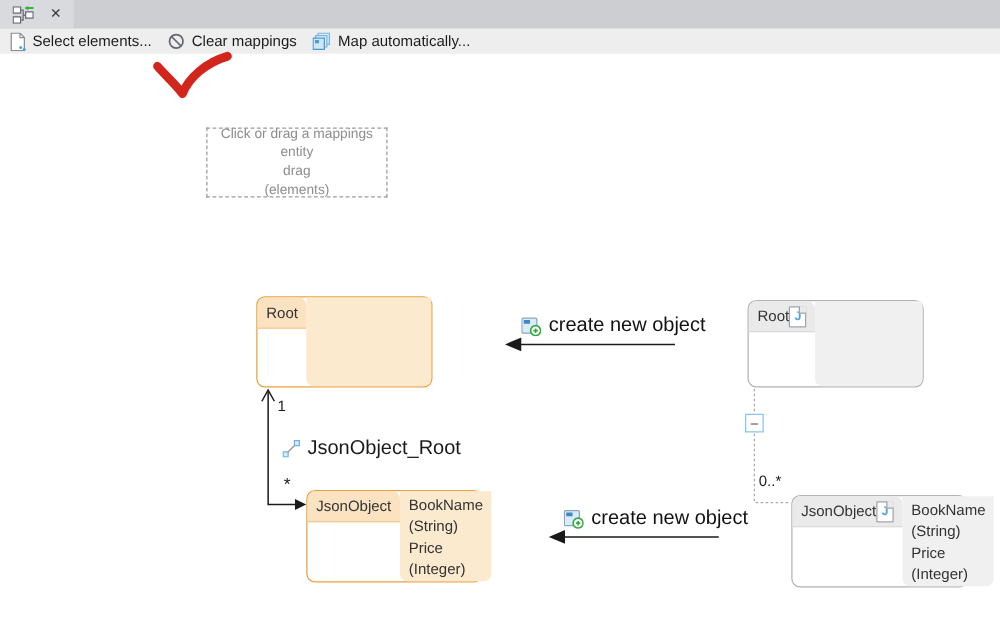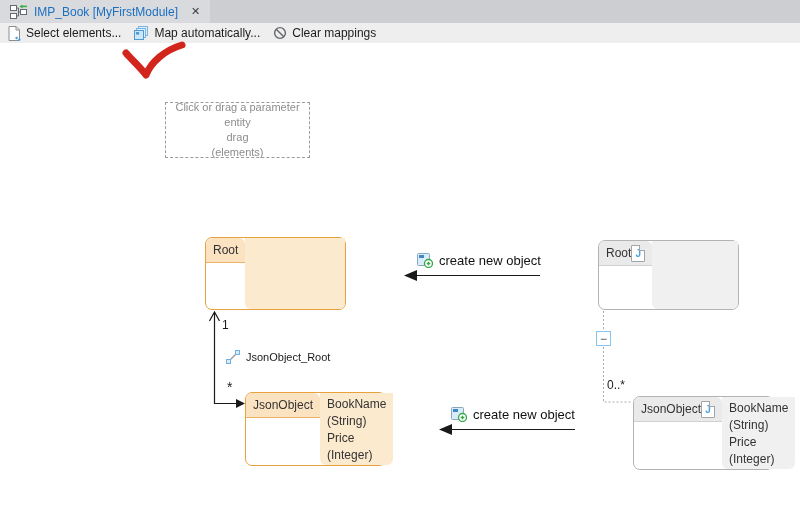--- a/index.html
+++ b/index.html
@@ -32,70 +32,69 @@
   .entity.orange .ehdr { background: #fbe3c2; border-bottom: 1px solid #ecb265; }
   .entity.orange .ebody { background: #fceacf; }
   .entity.gray { border: 1px solid #b3b3b3; }
   .entity.gray .ehdr { background: #eaeaea; border-bottom: 1px solid #d0d0d0; }
   .entity.gray .ebody { background: #f0f0f0; }
 
   .jsondoc { position: relative; width: 14px; height: 17px; background: #fff; border: 1px solid #a0a5aa; border-radius: 1px; display: flex; align-items: center; justify-content: center; font-size: 10px; font-weight: bold; color: #4ea0dd; }
   .jsondoc::before { content: ""; position: absolute; top: -1px; right: -1px; width: 5px; height: 5px; background: #eaeaea; border-left: 1px solid #a0a5aa; border-bottom: 1px solid #a0a5aa; }
 
   .multlabel { font-size: 12px; color: #1a1a1a; z-index: 2; }
-  .assoclabel { display: flex; align-items: center; gap: 6px; font-size: 11px; color: #1a1a1a; z-index: 2; }
-  .maplabel { display: flex; align-items: center; gap: 6px; font-size: 13px; color: #111; z-index: 2; }
+  .assoclabel { display: flex; align-items: center; gap: 6px; font-size: 16px; color: #1a1a1a; z-index: 2; }
+  .maplabel { display: flex; align-items: center; gap: 6px; font-size: 16px; color: #111; z-index: 2; }
   .toggle { width: 15px; height: 15px; border: 1px solid #85c6ee; background: #fff; color: #555; font-size: 12px; line-height: 12px; display: flex; align-items: center; justify-content: center; z-index: 2; }
 </style>
 </head>
 <body>
 
 <div class="screen">
 
   <div class="tabstrip">
     <div class="tab">
       <svg width="17" height="14" viewBox="0 0 17 14">
         <path d="M7 3 L8.5 3 L8.5 11 L7 11 M8.5 7 L10.5 7" stroke="#646a70" fill="none" stroke-width="1"></path>
         <rect x="0.5" y="0.5" width="6" height="5" fill="#fff" stroke="#646a70"></rect>
         <rect x="0.5" y="8.5" width="6" height="5" fill="#fff" stroke="#646a70"></rect>
         <rect x="10.5" y="4.5" width="6" height="5" fill="#fff" stroke="#646a70"></rect>
         <rect x="12" y="0.6" width="5" height="1.6" fill="#3fae49"></rect>
         <polygon points="9.5,1.4 12.6,-0.6 12.6,3.4" fill="#3fae49"></polygon>
       </svg>
-      <span class="tab-title">IMP_Book [MyFirstModule]</span>
       <span class="tab-close">✕</span>
     </div>
   </div>
 
   <div class="toolbar">
     <button class="tbtn">
       <svg width="13" height="15" viewBox="0 0 13 15">
         <path d="M1 0.5 h7 l3.5 3.5 v10.5 h-10.5 z" fill="#fff" stroke="#8a8f94"></path>
         <path d="M8 0.5 v3.5 h3.5" fill="none" stroke="#8a8f94"></path>
         <circle cx="8.6" cy="12" r="1.2" fill="#4ea0dd"></circle>
         <circle cx="11.4" cy="13.6" r="1.2" fill="#4ea0dd"></circle>
       </svg>
       <span>Select elements...</span>
     </button>
     <button class="tbtn">
+      <svg width="14" height="14" viewBox="0 0 14 14">
+        <circle cx="7" cy="7" r="5.4" fill="none" stroke="#63676b" stroke-width="1.4"></circle>
+        <line x1="3.2" y1="3.2" x2="10.8" y2="10.8" stroke="#63676b" stroke-width="1.4"></line>
+      </svg>
+      <span>Clear mappings</span>
+    </button>
+    <button class="tbtn">
       <svg width="15" height="14" viewBox="0 0 15 14">
         <rect x="4.5" y="0.5" width="9" height="9" fill="#ddeefb" stroke="#79b6e4"></rect>
         <rect x="2.5" y="2.5" width="9" height="9" fill="#ddeefb" stroke="#79b6e4"></rect>
         <rect x="0.5" y="4.5" width="9" height="9" fill="#cde7f8" stroke="#4f9ad2"></rect>
         <rect x="2" y="6" width="3.2" height="2.6" fill="#4f9ad2"></rect>
       </svg>
       <span>Map automatically...</span>
     </button>
-    <button class="tbtn">
-      <svg width="14" height="14" viewBox="0 0 14 14">
-        <circle cx="7" cy="7" r="5.4" fill="none" stroke="#63676b" stroke-width="1.4"></circle>
-        <line x1="3.2" y1="3.2" x2="10.8" y2="10.8" stroke="#63676b" stroke-width="1.4"></line>
-      </svg>
-      <span>Clear mappings</span>
-    </button>
   </div>
 
   <svg class="overlay" width="800" height="507" viewBox="0 0 800 507">
     <g>
       <path d="M126 53 C132 60 141 68 146 75 C151 62 165 50 182 45" stroke="#d2261c" stroke-width="7" fill="none" stroke-linecap="round" stroke-linejoin="round"></path>
     </g>
     <g>
       <path d="M214.5 313 V403.5 H236" stroke="#1a1a1a" stroke-width="1.2" fill="none"></path>
       <path d="M209.5 321 L214.5 312 L219.5 321" stroke="#1a1a1a" stroke-width="1.2" fill="none"></path>
       <polygon points="245,403.5 236,399.1 236,407.9" fill="#1a1a1a"></polygon>
@@ -110,21 +109,21 @@
     </g>
     <g>
       <line x1="451" y1="429.5" x2="575" y2="429.5" stroke="#1a1a1a" stroke-width="1.2"></line>
       <polygon points="439,429.5 452,424 452,435" fill="#1a1a1a"></polygon>
     </g>
   </svg>
 
   <div class="canvas">
 
     <div class="dropzone abs" style="left:165px; top:57px; width:145px; height:56px;">
-      <div>Click or drag a parameter entity</div>
+      <div>Click or drag a mappings entity</div>
       <div>drag</div>
       <div>(elements)</div>
     </div>
 
     <div class="entity orange abs" style="left:205px; top:192px; width:141px; height:73px;">
       <div class="ehdr">
         <span>Root</span>
       </div>
       <div class="ebody"></div>
     </div>

